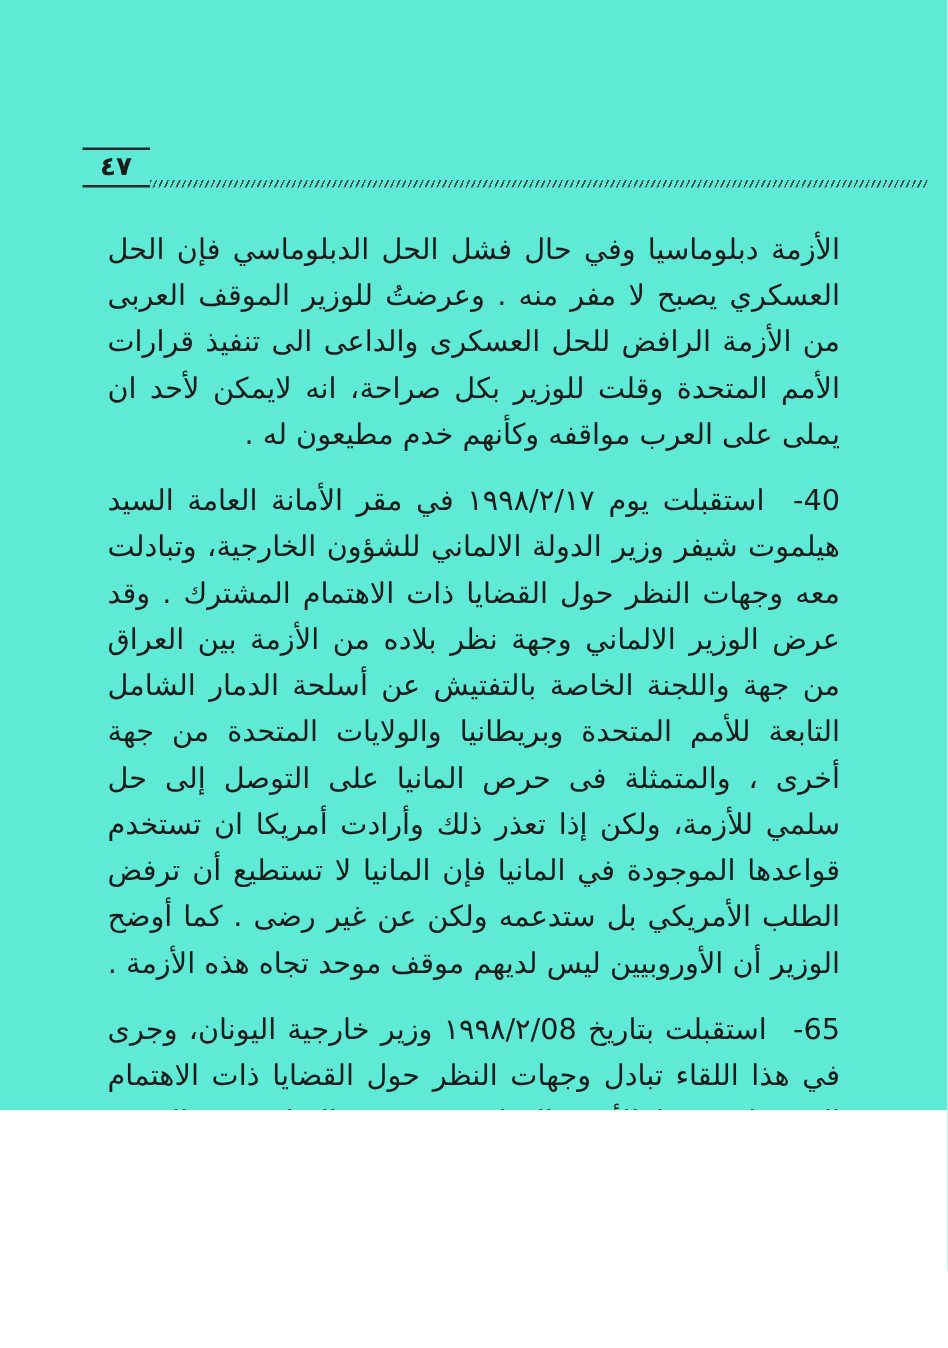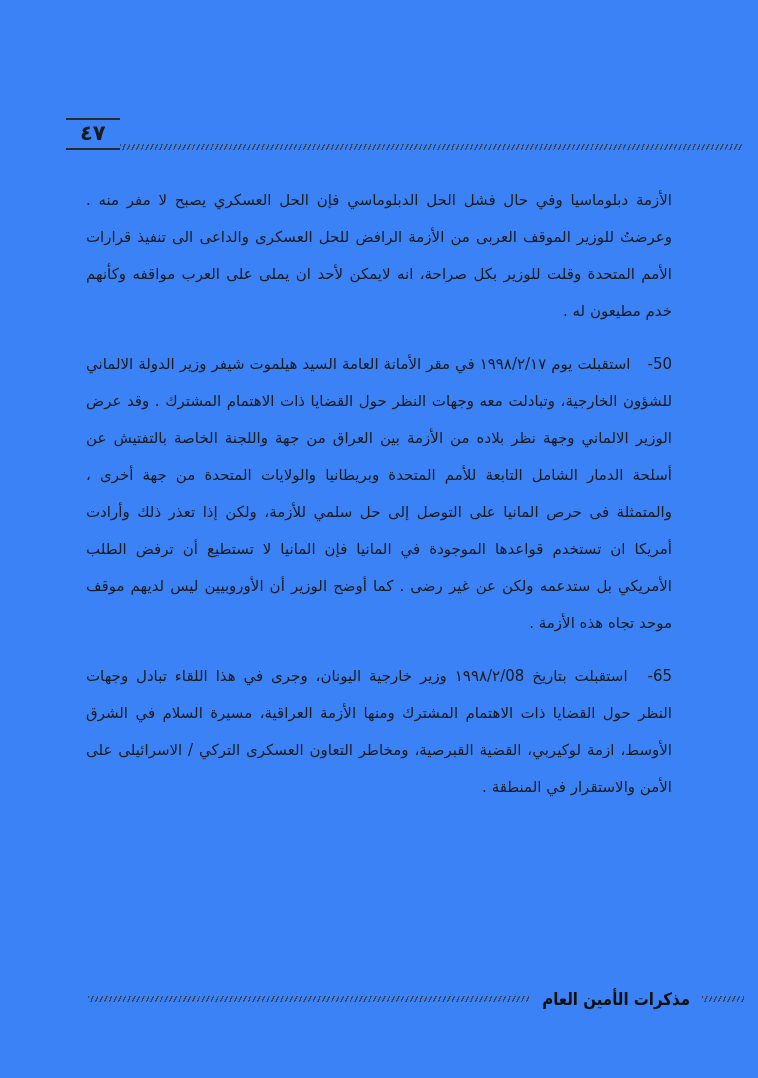--- a/index.html
+++ b/index.html
@@ -3,22 +3,22 @@
 <meta charset="utf-8">
 <style>
   html, body {
     margin: 0;
     padding: 0;
     background: #ffffff;
   }
   .page {
     position: relative;
     width: 758px;
-    height: 1078px;
-    background: #3b82f6;
+    height: 888px;
+    background: #5eead4;
     font-family: "DejaVu Sans", sans-serif;
     color: #1b1b1b;
     overflow: hidden;
     box-sizing: border-box;
     padding-left: 47px;
   }
 
   
   .header {
     position: absolute;
@@ -47,21 +47,21 @@
   }
 
   
   .content {
     position: absolute;
     top: 182px;
     right: 86px;
     left: 86px;
     direction: rtl;
     text-align: justify;
-    font-size: 15px;
+    font-size: 23px;
     line-height: 37px;
   }
   .para {
     margin: 0 0 16px 0;
   }
   .para .num {
     display: inline;
     margin-left: 12px;
     white-space: nowrap;
   }
@@ -113,21 +113,21 @@
     <div class="header-rule"></div>
   </div>
 
   <div class="content">
 
     <p class="para">
       <span class="txt">الأزمة دبلوماسيا وفي حال فشل الحل الدبلوماسي فإن الحل العسكري يصبح لا مفر منه . وعرضتُ للوزير الموقف العربى من الأزمة الرافض للحل العسكرى والداعى الى تنفيذ قرارات الأمم المتحدة وقلت للوزير بكل صراحة، انه لايمكن لأحد ان يملى على العرب مواقفه وكأنهم خدم مطيعون له .</span>
     </p>
 
     <p class="para">
-      <span class="num">50-</span>
+      <span class="num">40-</span>
       <span class="txt">استقبلت يوم ١٩٩٨/٢/١٧ في مقر الأمانة العامة السيد هيلموت شيفر وزير الدولة الالماني للشؤون الخارجية، وتبادلت معه وجهات النظر حول القضايا ذات الاهتمام المشترك . وقد عرض الوزير الالماني وجهة نظر بلاده من الأزمة بين العراق من جهة واللجنة الخاصة بالتفتيش عن أسلحة الدمار الشامل التابعة للأمم المتحدة وبريطانيا والولايات المتحدة من جهة أخرى ، والمتمثلة فى حرص المانيا على التوصل إلى حل سلمي للأزمة، ولكن إذا تعذر ذلك وأرادت أمريكا ان تستخدم قواعدها الموجودة في المانيا فإن المانيا لا تستطيع أن ترفض الطلب الأمريكي بل ستدعمه ولكن عن غير رضى . كما أوضح الوزير أن الأوروبيين ليس لديهم موقف موحد تجاه هذه الأزمة .</span>
     </p>
 
     <p class="para">
       <span class="num">65-</span>
       <span class="txt">استقبلت بتاريخ ١٩٩٨/٢/08 وزير خارجية اليونان، وجرى في هذا اللقاء تبادل وجهات النظر حول القضايا ذات الاهتمام المشترك ومنها الأزمة العراقية، مسيرة السلام في الشرق الأوسط، ازمة لوكيربي، القضية القبرصية، ومخاطر التعاون العسكرى التركي / الاسرائيلى على الأمن والاستقرار في المنطقة .</span>
     </p>
 
   </div>
 

